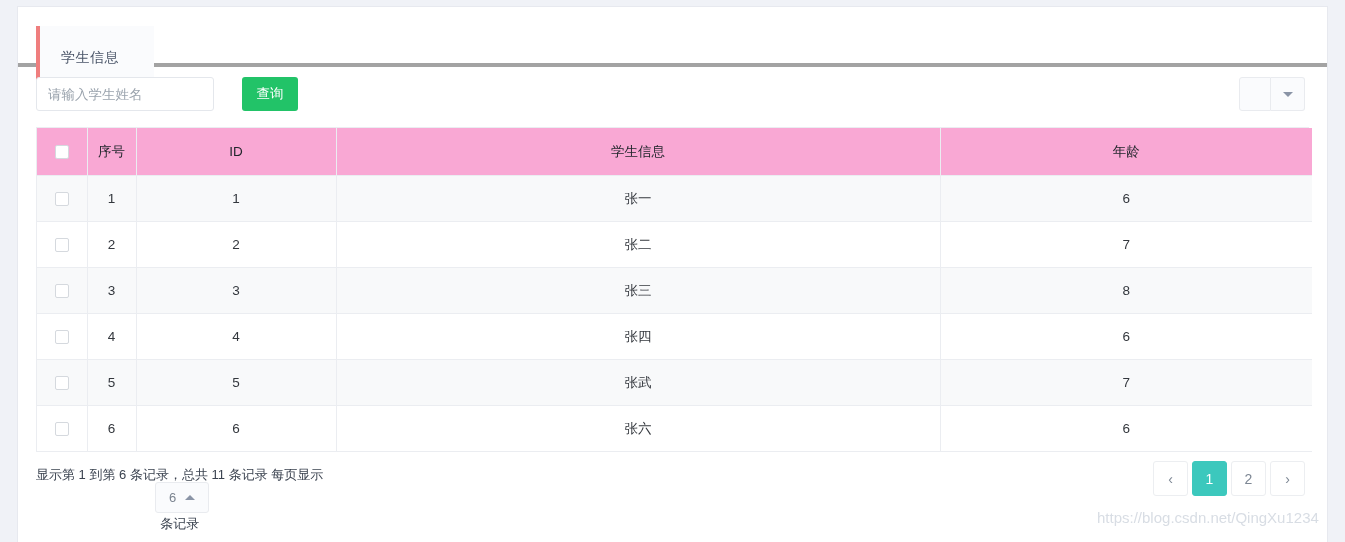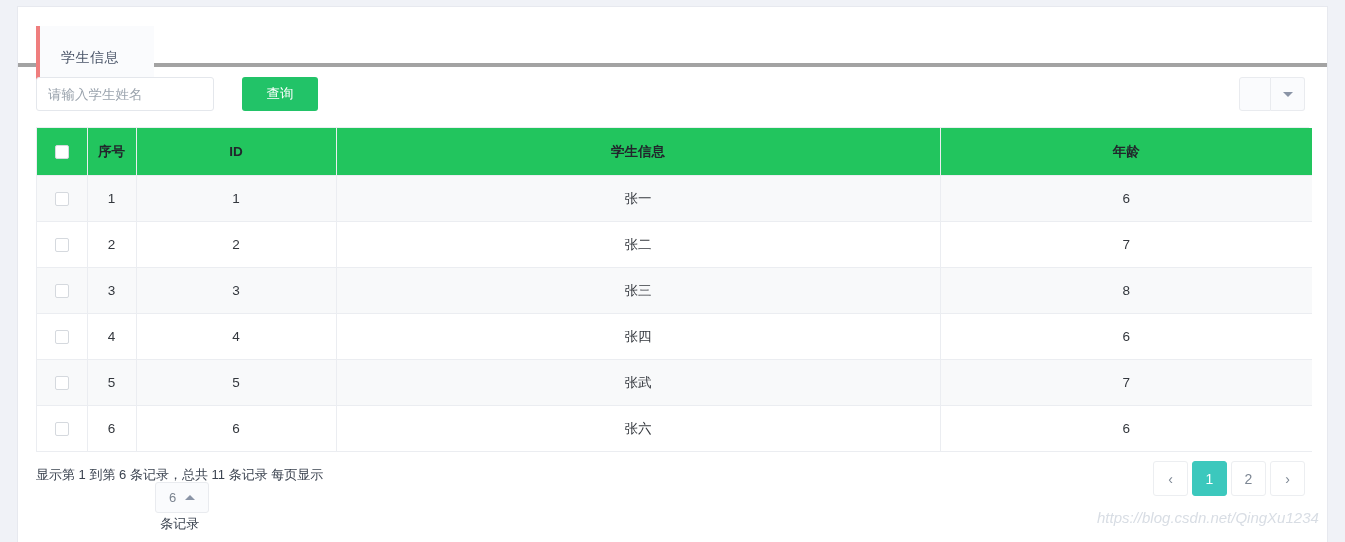--- a/index.html
+++ b/index.html
@@ -79,21 +79,21 @@
     border-radius: 3px;
     outline: none;
   }
   .search-input::placeholder {
     color: #9aa3ad;
   }
   .search-button {
     position: absolute;
     left: 224px;
     top: 10px;
-    width: 76px;
+    width: 56px;
     height: 34px;
     background: #22c368;
     border: none;
     border-radius: 3px;
     color: #ffffff;
     font-size: 13.5px;
     font-family: "Liberation Sans", sans-serif;
     cursor: pointer;
     padding: 0;
   }
@@ -150,23 +150,23 @@
     border-right: 1px solid #ebedf1;
     border-bottom: 1px solid #ebedf1;
     text-align: center;
     padding: 0;
     height: 45px;
     color: #33373d;
     font-weight: normal;
   }
   table.data-table th {
     height: 47px;
-    font-weight: bold;
+    font-weight: normal;
     color: #22262c;
-    background: #22c55e;
+    background: #f9a8d4;
     margin-left: 21px;
   }
   table.data-table th:last-child,
   table.data-table td:last-child {
     border-right: none;
   }
   tbody tr:nth-child(odd) td {
     background: #f8f9fa;
   }
   tbody tr:nth-child(even) td {
@@ -270,21 +270,20 @@
   .watermark {
     position: absolute;
     left: 1097px;
     top: 509px;
     font-size: 15px;
     color: #d8dde4;
     white-space: nowrap;
     pointer-events: none;
     z-index: 5;
     font-family: "Liberation Sans", sans-serif;
-    font-style: italic;
   }
 </style>
 </head>
 <body>
 
 <div class="page-card">
 
   <div class="panel-header">
     <div class="title-plate">
       <div class="title-accent"></div>

